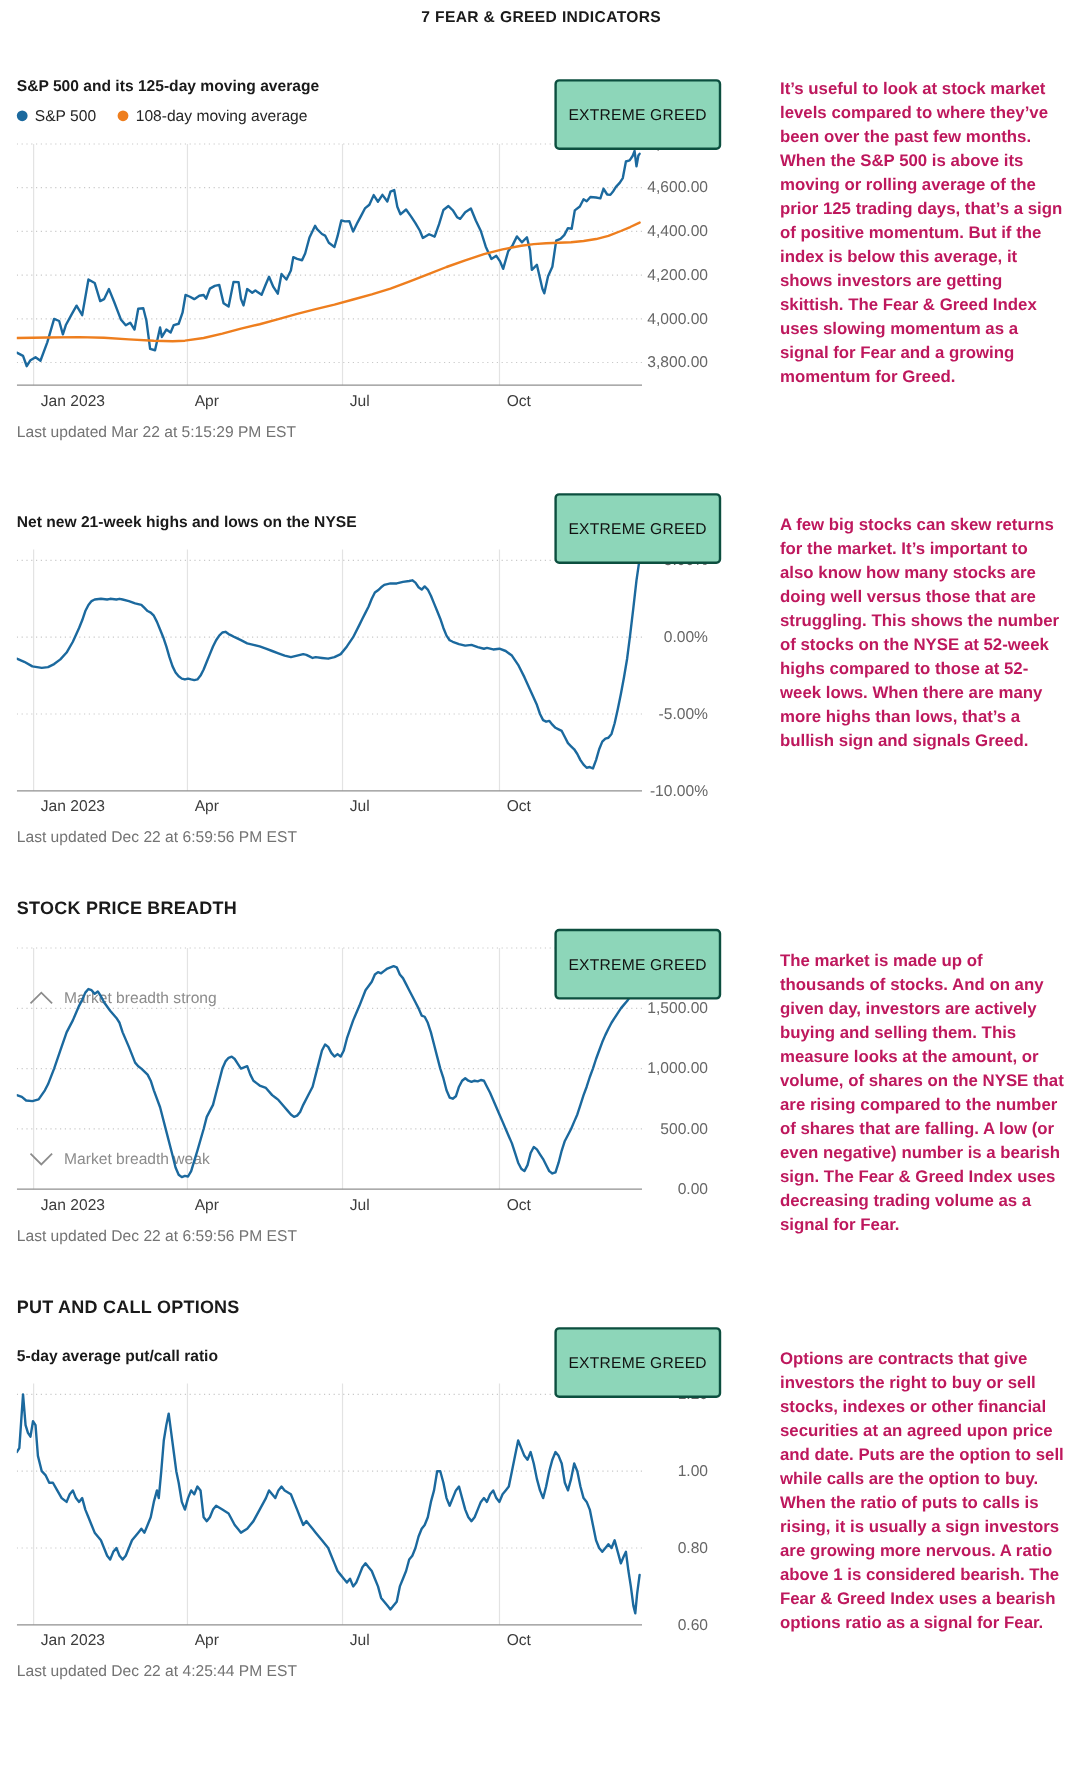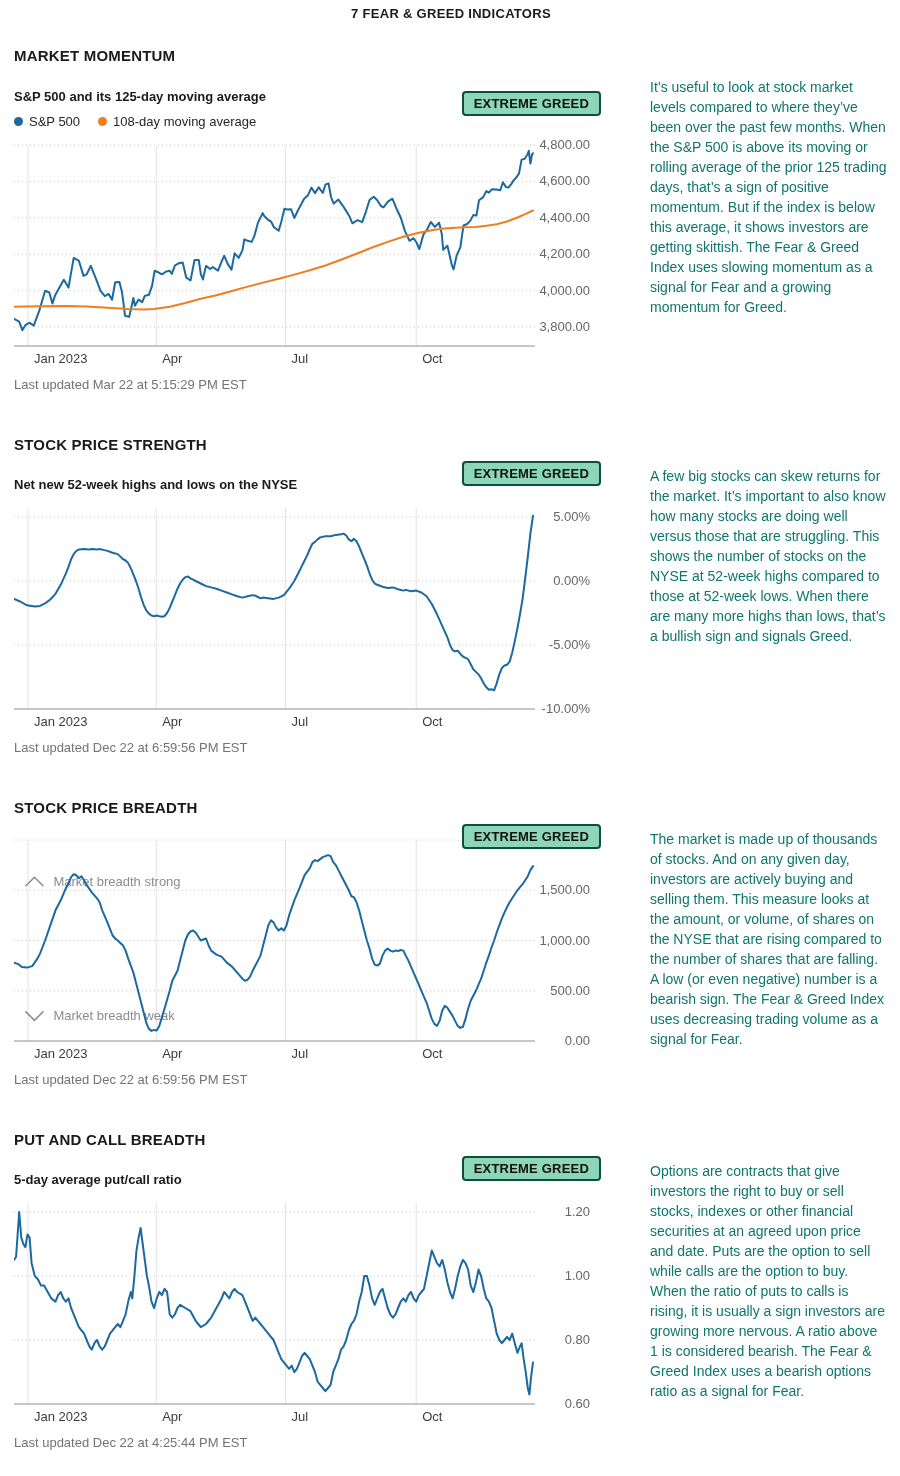--- a/index.html
+++ b/index.html
@@ -16,41 +16,40 @@
   .section--first{margin-top:26px;}
   .section-title{
     font-size:15px;font-weight:bold;letter-spacing:.2px;color:#1a1a1a;margin:0 0 8px 0;
   }
   .section-body{display:flex;gap:44px;align-items:flex-start;}
   .chart-card{position:relative;width:592px;flex:none;}
   .chart-subtitle{font-size:13px;font-weight:bold;color:#1a1a1a;margin:16px 0 0 0;}
   .section--first .chart-subtitle{margin-top:17px;}
   .greed-badge{
     position:absolute;top:0;right:5px;
-    font-size:13px;font-weight:bold;letter-spacing:.2px;color:#111;
-    padding:3px 10px;border:2px solid #0c4f3f;border-radius:4px;background:#8dd6b9;
+    font-size:13px;font-weight:normal;letter-spacing:.2px;color:#111;
+    padding:20px 10px;border:2px solid #0c4f3f;border-radius:4px;background:#8dd6b9;
   }
   .section--first .greed-badge{top:19px;}
   .legend{display:flex;gap:18px;align-items:center;margin:10px 0 0 0;font-size:13px;color:#262626;}
   .legend-item{display:flex;align-items:center;gap:6px;justify-content:center;}
   .legend-dot{width:9px;height:9px;border-radius:50%;display:inline-block;}
   .chart-box{margin-top:6px;}
   .chart-box svg{display:block;}
   .last-updated{font-size:13px;color:#737373;margin-top:6px;}
   .description{
-    width:244px;font-size:14px;line-height:20px;color:#0f766e;margin-top:5px;
+    width:244px;font-size:14px;line-height:20px;color:#be185d;margin-top:16px;font-weight:bold;
   }
 </style>
 </head>
 <body>
 
 <h1 class="page-heading">7 FEAR &amp; GREED INDICATORS</h1>
 
 <div class="section section--first">
-  <h2 class="section-title">MARKET MOMENTUM</h2>
   <div class="section-body">
     <div class="chart-card">
       <div class="chart-subtitle">S&amp;P 500 and its 125-day moving average</div>
       <div class="greed-badge" style="background: rgb(141, 214, 185); border-color: rgb(12, 79, 63);">EXTREME GREED</div>
       <div class="legend">
         <span class="legend-item">
           <span class="legend-dot" style="background: rgb(27, 105, 158);"></span>
           <span>S&amp;P 500</span>
         </span>
         <span class="legend-item">
@@ -85,25 +84,24 @@
             <polyline points="0.0,171.7 26.0,171.3 51.9,170.9 72.7,171.5 93.4,172.8 114.2,174.0 129.8,174.4 140.1,173.9 155.7,171.7 171.3,168.0 186.8,163.8 202.4,160.2 218.0,156.0 233.6,151.6 249.1,147.6 264.7,143.8 280.3,139.6 295.8,135.3 311.4,130.5 327.0,124.7 342.5,118.7 358.1,112.5 373.7,106.9 389.3,101.8 404.8,97.8 420.4,94.8 430.8,93.4 441.1,92.7 451.5,92.3 461.9,91.9 472.3,90.8 482.7,89.2 493.0,86.5 503.4,82.5 511.2,79.2 519.0,75.5" fill="none" stroke="#ee7e1e" stroke-width="2" stroke-linejoin="round" stroke-linecap="round"></polyline>
           </svg>
         </div>
       <div class="last-updated">Last updated Mar 22 at 5:15:29 PM EST</div>
     </div>
     <div class="description">It’s useful to look at stock market levels compared to where they’ve been over the past few months. When the S&amp;P 500 is above its moving or rolling average of the prior 125 trading days, that’s a sign of positive momentum. But if the index is below this average, it shows investors are getting skittish. The Fear &amp; Greed Index uses slowing momentum as a signal for Fear and a growing momentum for Greed.</div>
   </div>
 </div>
 
 <div class="section">
-  <h2 class="section-title">STOCK PRICE STRENGTH</h2>
   <div class="section-body">
     <div class="chart-card">
       <div class="greed-badge" style="background: rgb(141, 214, 185); border-color: rgb(12, 79, 63);">EXTREME GREED</div>
-      <div class="chart-subtitle">Net new 52-week highs and lows on the NYSE</div>
+      <div class="chart-subtitle">Net new 21-week highs and lows on the NYSE</div>
       <div class="chart-box">
           <svg width="592" height="236" viewBox="0 0 592 236">
             <line x1="14.013" y1="10" x2="14.013" y2="211" stroke="#e3e3e3" stroke-width="1"></line>
             <text x="20.012999999999998" y="228" fill="#3c3c3c" font-size="13">Jan 2023</text>
             <line x1="142.20600000000002" y1="10" x2="142.20600000000002" y2="211" stroke="#e3e3e3" stroke-width="1"></line>
             <text x="148.20600000000002" y="228" fill="#3c3c3c" font-size="13">Apr</text>
             <line x1="271.437" y1="10" x2="271.437" y2="211" stroke="#e3e3e3" stroke-width="1"></line>
             <text x="277.437" y="228" fill="#3c3c3c" font-size="13">Jul</text>
             <line x1="402.225" y1="10" x2="402.225" y2="211" stroke="#e3e3e3" stroke-width="1"></line>
             <text x="408.225" y="228" fill="#3c3c3c" font-size="13">Oct</text>
@@ -156,21 +154,21 @@
             <polyline points="0.0,132.6 4.2,134.1 7.8,137.1 13.0,137.6 18.2,136.1 23.4,128.6 26.0,123.6 31.1,110.5 36.3,95.4 41.5,80.3 46.7,70.3 51.9,58.2 54.5,53.2 57.1,47.2 59.7,44.2 62.3,45.2 64.9,48.2 67.5,46.2 70.1,50.2 72.7,55.2 77.8,62.3 83.0,68.3 85.6,72.3 88.2,80.3 93.4,92.4 98.6,105.5 101.2,108.5 103.8,110.5 109.0,115.5 111.6,120.6 114.2,128.6 119.4,142.7 124.6,162.8 129.8,182.9 132.3,192.9 134.9,198.9 137.5,200.9 140.1,199.9 142.7,200.4 145.3,195.9 150.5,178.8 155.7,160.8 158.3,150.7 160.9,145.7 163.5,140.7 166.1,130.6 168.7,120.6 171.3,110.5 173.9,104.5 176.5,101.5 179.1,100.5 181.6,102.5 184.2,106.5 186.8,110.5 189.4,109.5 192.0,108.5 194.6,115.5 197.2,120.6 199.8,122.6 202.4,124.6 207.6,126.6 212.8,132.6 215.4,134.6 218.0,136.6 223.2,142.7 225.8,145.7 228.4,148.7 231.0,150.7 233.6,149.7 236.1,146.7 238.7,140.7 243.9,130.6 246.5,125.6 249.1,115.5 251.7,105.5 254.3,95.4 256.9,90.4 259.5,92.4 262.1,97.4 264.7,100.5 267.3,98.4 269.9,100.5 272.5,95.4 275.1,85.4 280.3,70.3 285.5,58.2 290.6,45.2 295.8,38.1 298.4,32.1 301.0,30.1 303.6,31.1 306.2,29.1 308.8,27.1 311.4,26.1 314.0,25.1 316.6,26.1 319.2,32.1 321.8,35.1 324.4,40.1 327.0,45.2 332.2,55.2 334.8,60.3 337.4,66.3 339.9,67.3 342.5,72.3 345.1,80.3 347.7,90.4 350.3,100.5 352.9,110.5 355.5,118.5 358.1,128.6 360.7,134.6 363.3,135.6 365.9,133.6 368.5,125.6 371.1,120.6 373.7,118.5 376.3,120.6 378.9,121.6 381.5,120.6 384.1,121.1 386.7,120.0 389.3,120.6 391.8,125.6 394.4,130.6 397.0,136.6 399.6,142.7 402.2,148.7 404.8,154.7 407.4,160.8 410.0,166.8 412.6,172.8 415.2,180.8 417.8,188.9 420.4,193.9 423.0,195.9 425.6,190.9 428.2,180.8 430.8,175.8 433.4,177.8 436.0,181.9 438.6,185.9 441.1,190.9 443.7,195.9 446.3,197.9 448.9,196.9 451.5,188.9 454.1,178.8 456.7,170.8 459.3,165.8 461.9,160.8 464.5,154.7 467.1,148.7 469.7,140.7 472.3,132.6 474.9,125.6 477.5,117.5 480.1,110.5 482.7,102.5 485.3,95.4 487.9,88.4 490.5,82.4 493.0,77.3 495.6,72.3 498.2,68.3 500.8,64.3 503.4,60.3 506.0,57.2 508.6,54.2 511.2,50.2 513.8,46.2 516.4,40.1 519.0,36.1" fill="none" stroke="#1b699e" stroke-width="2" stroke-linejoin="round" stroke-linecap="round"></polyline>
           </svg>
         </div>
       <div class="last-updated">Last updated Dec 22 at 6:59:56 PM EST</div>
     </div>
     <div class="description">The market is made up of thousands of stocks. And on any given day, investors are actively buying and selling them. This measure looks at the amount, or volume, of shares on the NYSE that are rising compared to the number of shares that are falling. A low (or even negative) number is a bearish sign. The Fear &amp; Greed Index uses decreasing trading volume as a signal for Fear.</div>
   </div>
 </div>
 
 <div class="section">
-  <h2 class="section-title">PUT AND CALL BREADTH</h2>
+  <h2 class="section-title">PUT AND CALL OPTIONS</h2>
   <div class="section-body">
     <div class="chart-card">
       <div class="greed-badge" style="background: rgb(141, 214, 185); border-color: rgb(12, 79, 63);">EXTREME GREED</div>
       <div class="chart-subtitle">5-day average put/call ratio</div>
       <div class="chart-box">
           <svg width="592" height="236" viewBox="0 0 592 236">
             <line x1="14.013" y1="10" x2="14.013" y2="211" stroke="#e3e3e3" stroke-width="1"></line>
             <text x="20.012999999999998" y="228" fill="#3c3c3c" font-size="13">Jan 2023</text>
             <line x1="142.20600000000002" y1="10" x2="142.20600000000002" y2="211" stroke="#e3e3e3" stroke-width="1"></line>
             <text x="148.20600000000002" y="228" fill="#3c3c3c" font-size="13">Apr</text>

